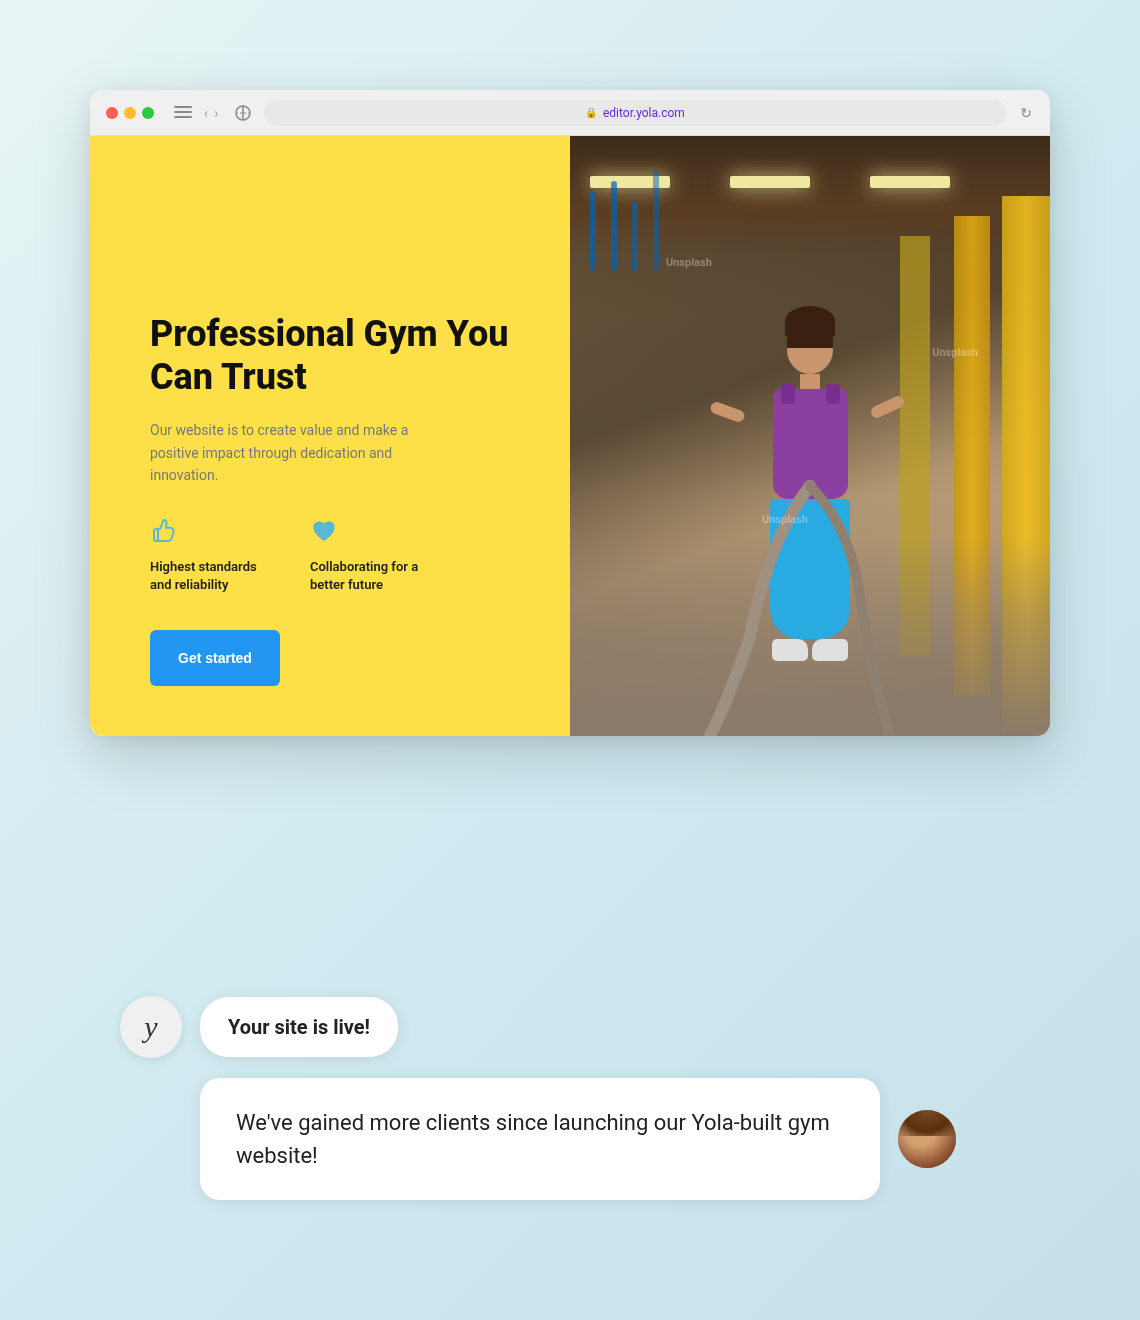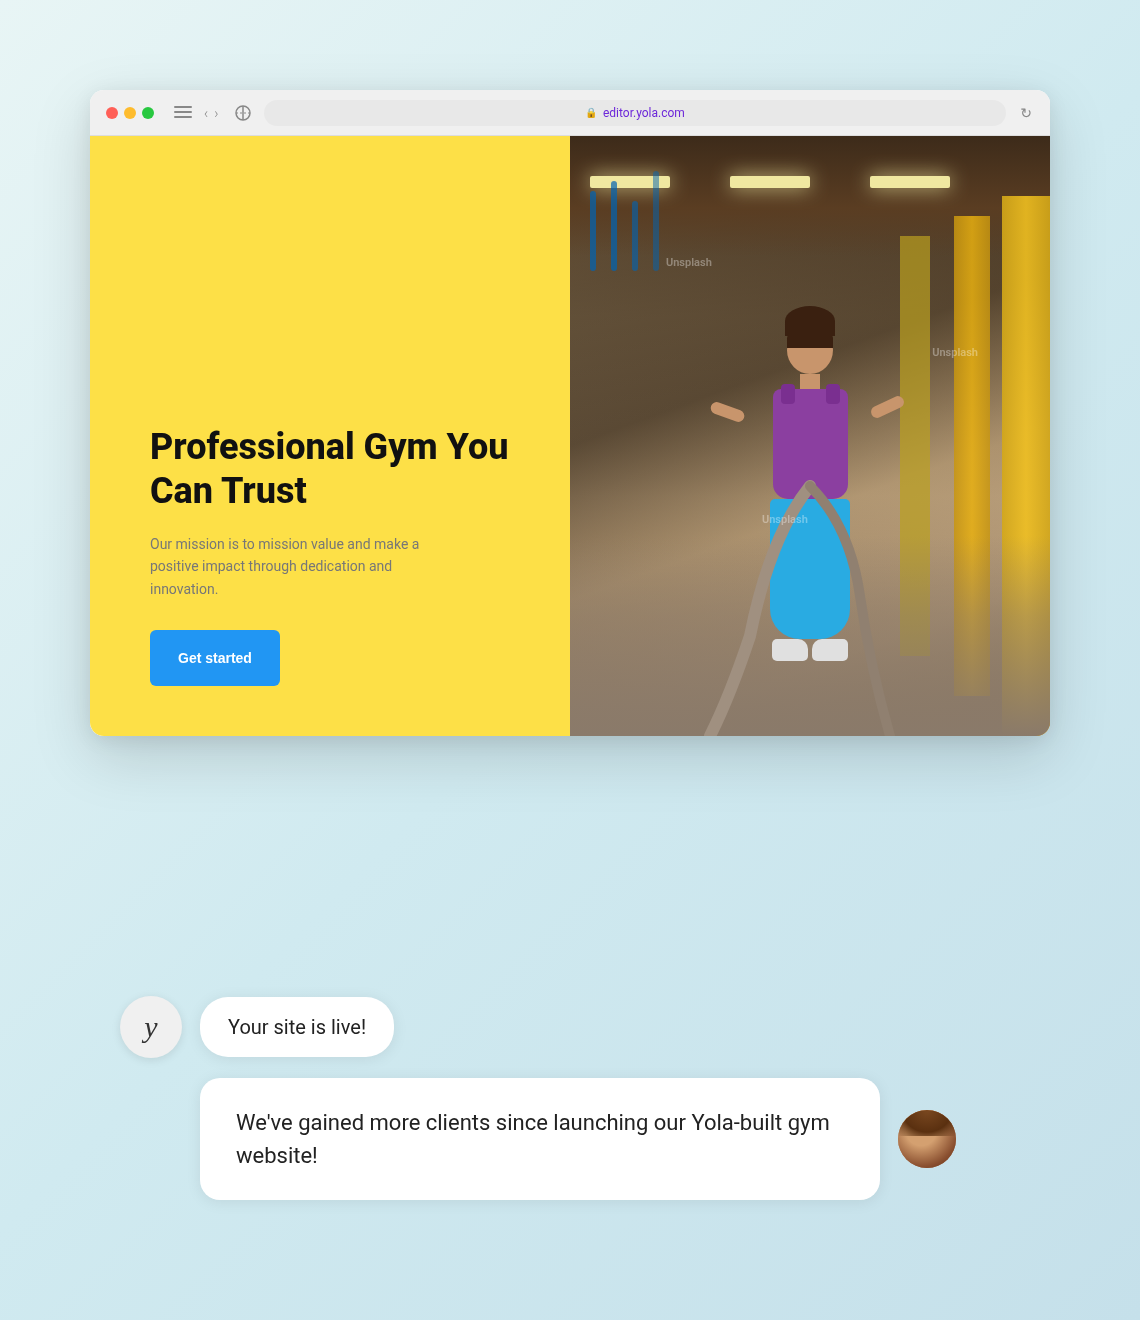--- a/index.html
+++ b/index.html
@@ -291,21 +291,21 @@
       box-shadow: 0 2px 10px rgba(0,0,0,0.1);
     }
 
     .chat-bubble-1 {
       background: white;
       border-radius: 28px;
       padding: 18px 28px;
       font-size: 20px;
       color: #222;
       box-shadow: 0 2px 15px rgba(0,0,0,0.08);
-      font-weight: 400;
+      font-weight: 700;
     }
 
     .chat-row-2 {
       display: flex;
       align-items: center;
       gap: 18px;
       padding-left: 80px;
     }
 
     .chat-bubble-2 {
@@ -387,22 +387,41 @@
         <span style="font-size:12px;color:#6d28d9;">editor.yola.com</span>
       </div>
 
       <div class="reload-btn">↻</div>
     </div>
 
     <div class="website-content">
 
       <div class="left-panel">
         <h1 class="hero-title">Professional Gym You Can Trust</h1>
-        <p class="hero-subtitle">Our mission is to mission value and make a positive impact through dedication and innovation.</p>
-
+        <p class="hero-subtitle">Our website is to create value and make a positive impact through dedication and innovation.</p>
+
+        <div class="features-row">
+          <div class="feature-item">
+            <div class="feature-icon">
+              <svg width="28" height="28" viewBox="0 0 28 28" fill="none">
+                <path d="M8 24H6C4.9 24 4 23.1 4 22V14C4 12.9 4.9 12 6 12H8M8 24V12M8 24H18C19.7 24 21.2 22.9 21.7 21.3L23.5 15.3C24.2 13 22.5 10.7 20.1 10.7H16C16 10.7 16.5 7.5 16.5 6C16.5 4 15 3 13.5 3L10 12H8" stroke="#5bb8d4" stroke-width="2" stroke-linecap="round" stroke-linejoin="round"></path>
+              </svg>
+            </div>
+            <span class="feature-text">Highest standards and reliability</span>
+          </div>
+
+          <div class="feature-item">
+            <div class="feature-icon">
+              <svg width="28" height="28" viewBox="0 0 28 28" fill="none">
+                <path d="M14 23C14 23 4 17 4 10C4 7.2 6.2 5 9 5C11 5 12.7 6.1 14 7.4C15.3 6.1 17 5 19 5C21.8 5 24 7.2 24 10C24 17 14 23 14 23Z" fill="#5bb8d4" stroke="#5bb8d4" stroke-width="1.5"></path>
+              </svg>
+            </div>
+            <span class="feature-text">Collaborating for a better future</span>
+          </div>
+        </div>
 
         <button class="cta-button">Get started</button>
       </div>
 
       <div class="right-panel">
         <div class="gym-image">
 
           <div class="gym-ceiling"></div>
 
           <div class="gym-lights">

